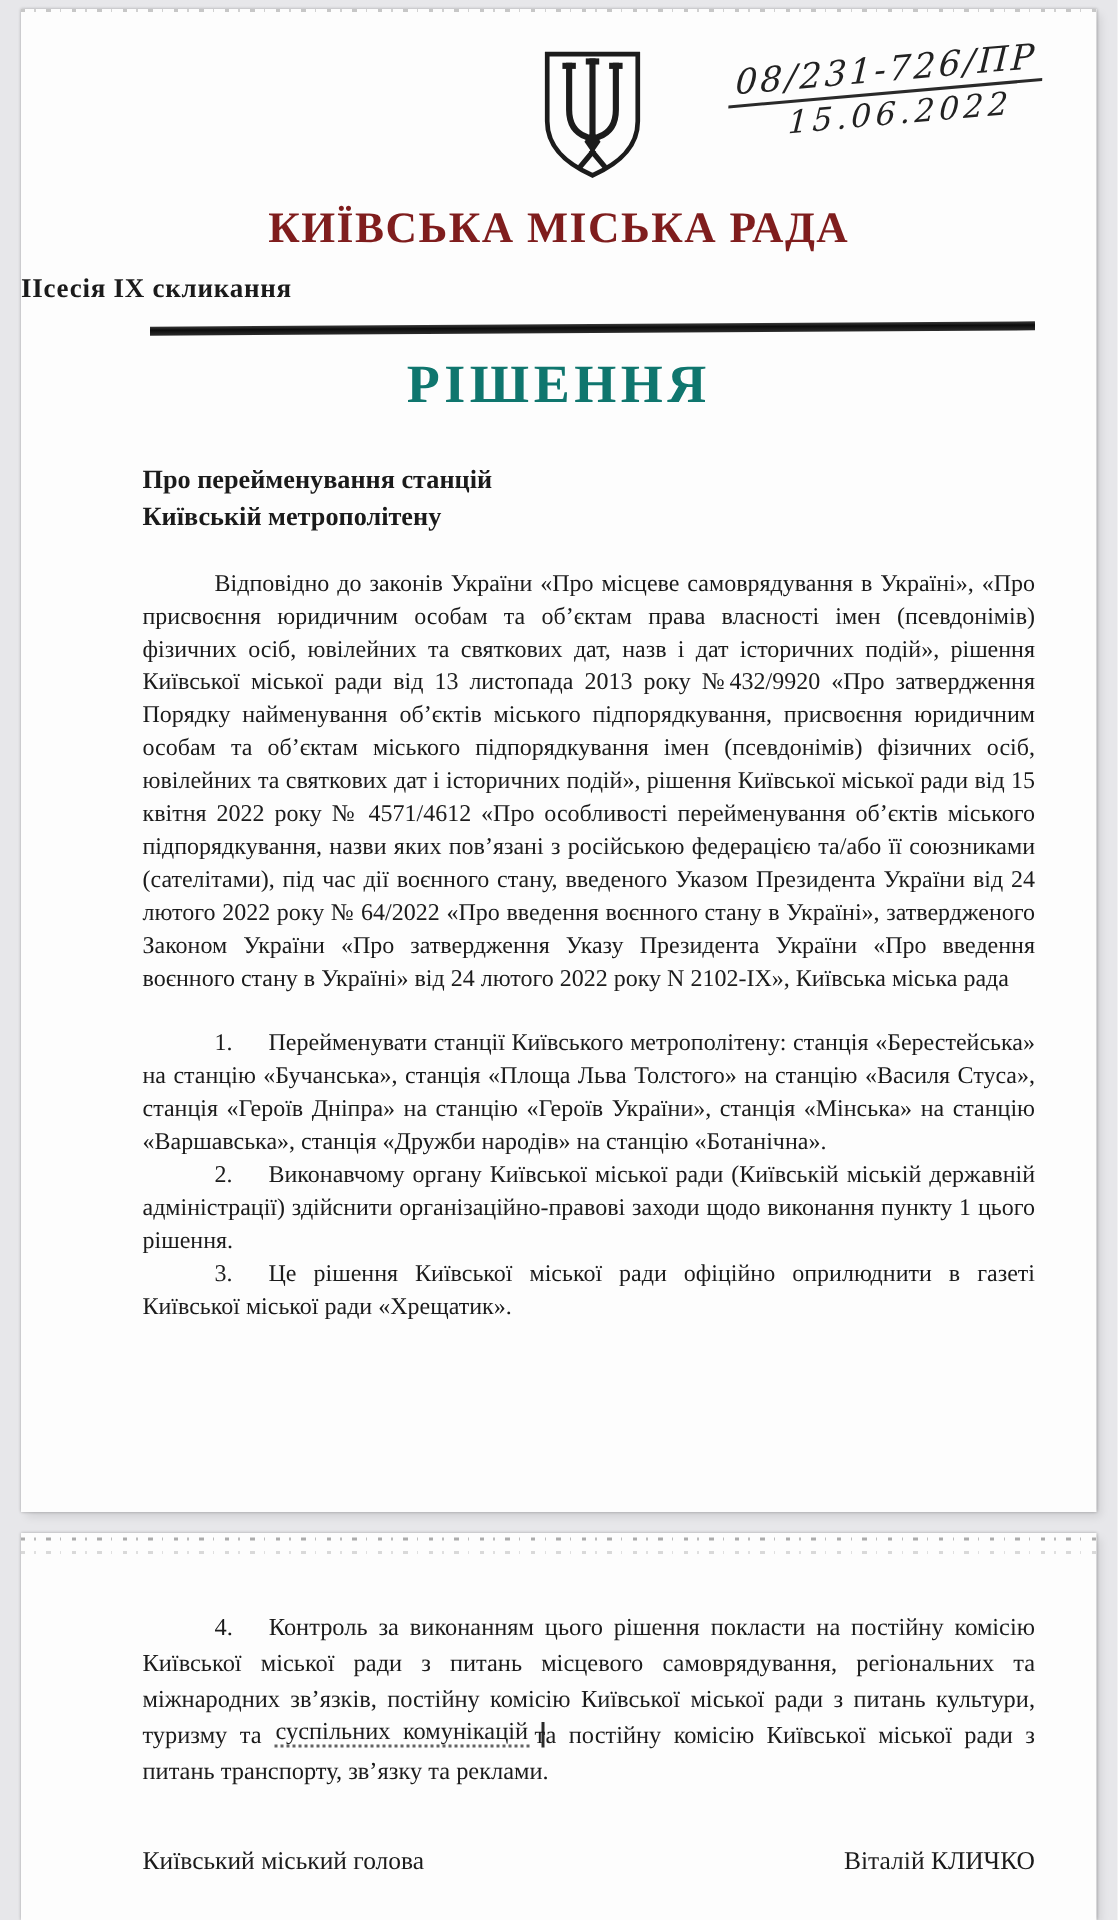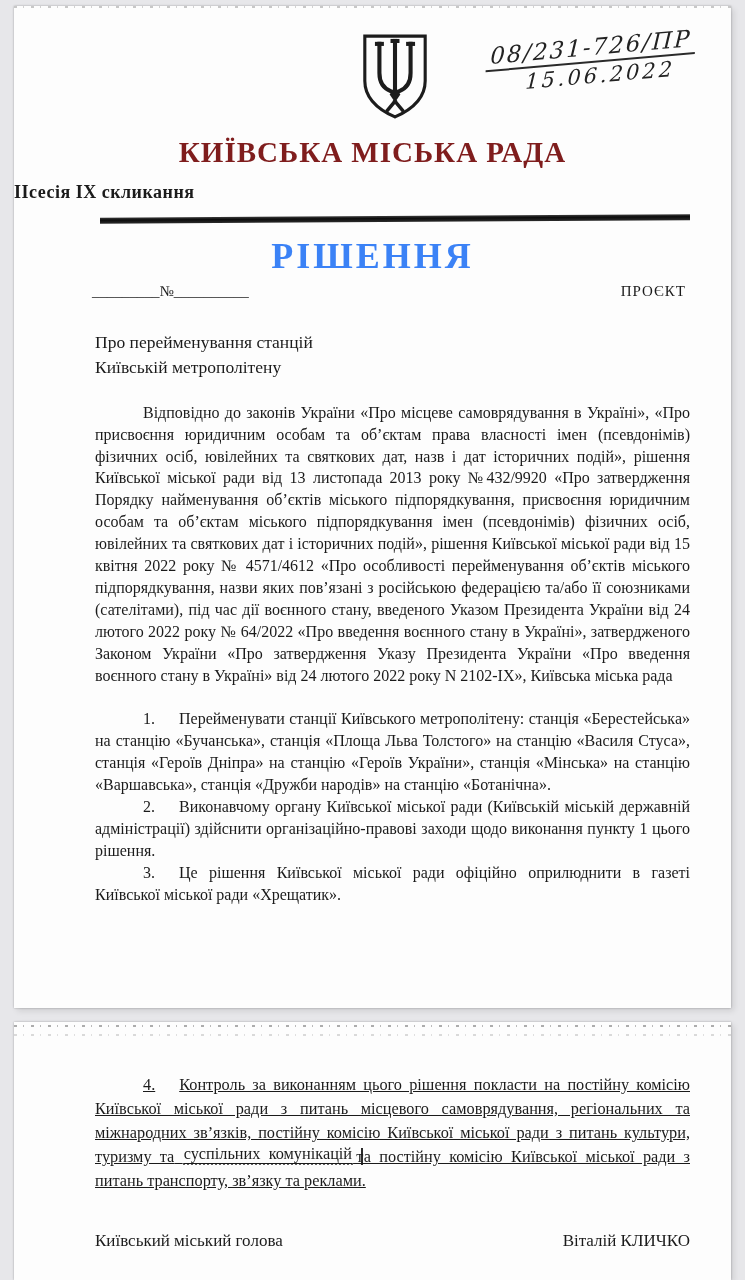--- a/index.html
+++ b/index.html
@@ -72,32 +72,32 @@
     margin:13px 0 0 86px;
     width:590px; height:6px;
     background:linear-gradient(#3a3a3a,#0c0c0c 40%,#2c2c2c);
     transform:rotate(-.35deg);
   }
   .doc-type {
     text-align:center;
     font-size:36px; font-weight:bold;
     letter-spacing:3px;
     margin-top:13px;
-    color:#3b82f6;
+    color:#0f766e;
   }
   .number-row {
     display:flex; justify-content:space-between; align-items:flex-end;
     margin:6px 45px 0 78px;
     font-size:15px;
   }
   .draft-label { font-size:15px; letter-spacing:1px; }
 
   .subject {
     margin:30px 0 0 81px;
-    font-size:17.5px; font-weight:normal;
+    font-size:17.5px; font-weight:bold;
     line-height:1.42;
   }
 
   .body-text {
     margin:22px 41px 0 81px;
     font-size:16px;
     line-height:21.9px;
     text-align:justify;
   }
   .body-text p { text-indent:48px; }
@@ -109,21 +109,21 @@
   }
   .items { }
   .item-num { margin-right:24px; }
 
   .item4-block {
     margin:51px 41px 0 81px;
     font-size:16.3px;
     line-height:24px;
     text-align:justify;
   }
-  .item4-block p { text-indent:48px;text-decoration:underline; }
+  .item4-block p { text-indent:48px; }
   .inserted-phrase {
     position:relative; top:-3px;
     border-bottom:2px dotted rgba(45,45,45,.75);
     padding:0 1px;
   }
   .insert-caret {
     display:inline-block;
     width:2px; height:17px;
     background:#2a2a2a;
     vertical-align:-3px;
@@ -165,24 +165,20 @@
       <div class="stamp-line2">15.06.2022</div>
     </div>
   </div>
 
   <div class="org-title">КИЇВСЬКА МІСЬКА РАДА</div>
   <div class="session-line">ІІсесія ІХ скликання</div>
   <div class="rule"></div>
 
   <div class="doc-type">РІШЕННЯ</div>
 
-  <div class="number-row">
-    <span>_________№__________</span>
-    <span class="draft-label">ПРОЄКТ</span>
-  </div>
 
   <div class="subject">
     <div>Про перейменування станцій</div>
     <div>Київській метрополітену</div>
   </div>
 
   <div class="body-text">
     <p>Відповідно до законів України «Про місцеве самоврядування в Україні», «Про присвоєння юридичним особам та об’єктам права власності імен (псевдонімів) фізичних осіб, ювілейних та святкових дат, назв і дат історичних подій», рішення Київської міської ради від 13 листопада 2013 року №432/9920 «Про затвердження Порядку найменування об’єктів міського підпорядкування, присвоєння юридичним особам та об’єктам міського підпорядкування імен (псевдонімів) фізичних осіб, ювілейних та святкових дат і історичних подій», рішення Київської міської ради від 15 квітня 2022 року № 4571/4612 «Про особливості перейменування об’єктів міського підпорядкування, назви яких пов’язані з російською федерацією та/або її союзниками (сателітами), під час дії воєнного стану, введеного Указом Президента України від 24 лютого 2022 року № 64/2022 «Про введення воєнного стану в Україні», затвердженого Законом України «Про затвердження Указу Президента України «Про введення воєнного стану в Україні» від 24 лютого 2022 року N 2102-ІХ», Київська міська рада</p>
   </div>
 

